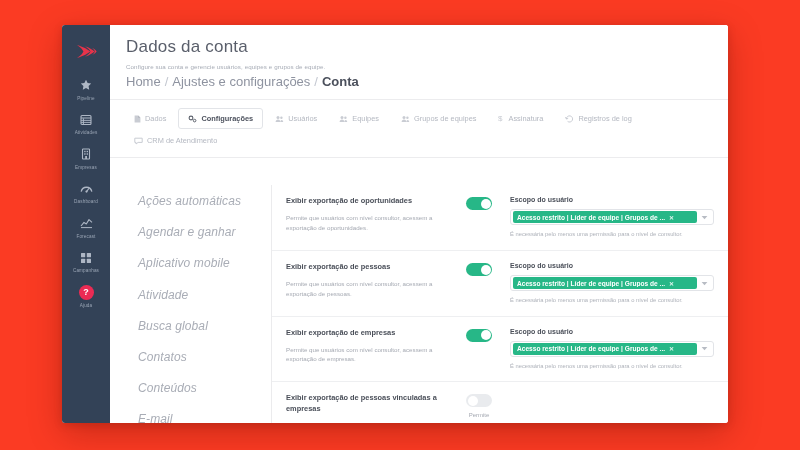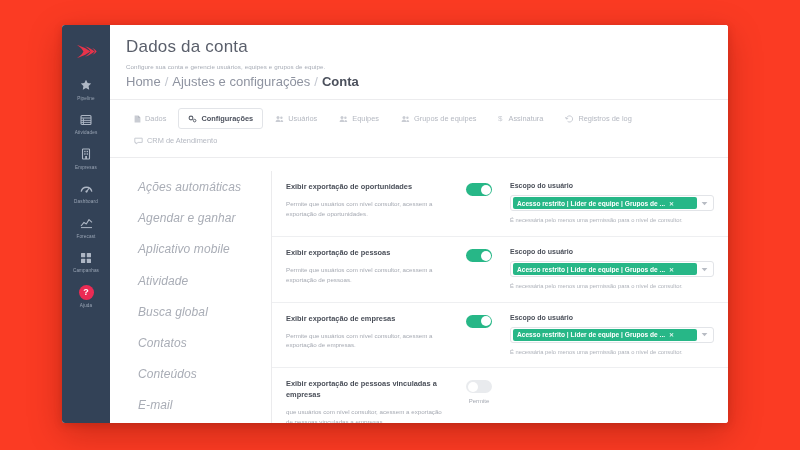--- a/index.html
+++ b/index.html
@@ -83,21 +83,21 @@
   #breadcrumb {
     margin-top: 4px; font-size: 13px; color: #8e93a0;
     display: flex; align-items: flex-end; gap: 4px;
   }
   #breadcrumb .sep { color: #c3c7d0; }
   #breadcrumb .crumb-current { color: #4b505c; font-weight: bold; }
   #breadcrumb .crumb { cursor: pointer; }
 
   
   #tabs-wrap {
-    margin-top: 10px; padding: 4px 14px;
+    margin-top: 10px; padding: 18px 14px;
     border-top: 1px solid #ececee;
     padding-top: 8px;
   }
   #tabs-row { display: flex; align-items: center; gap: 2px; flex-wrap: wrap; }
   .tab {
     display: flex; align-items: center; gap: 4px;
     padding: 5px 9px; border-radius: 3px;
     font-size: 7.4px; color: #b4b8c1; cursor: pointer;
     white-space: nowrap;
     border: 1px solid transparent;

